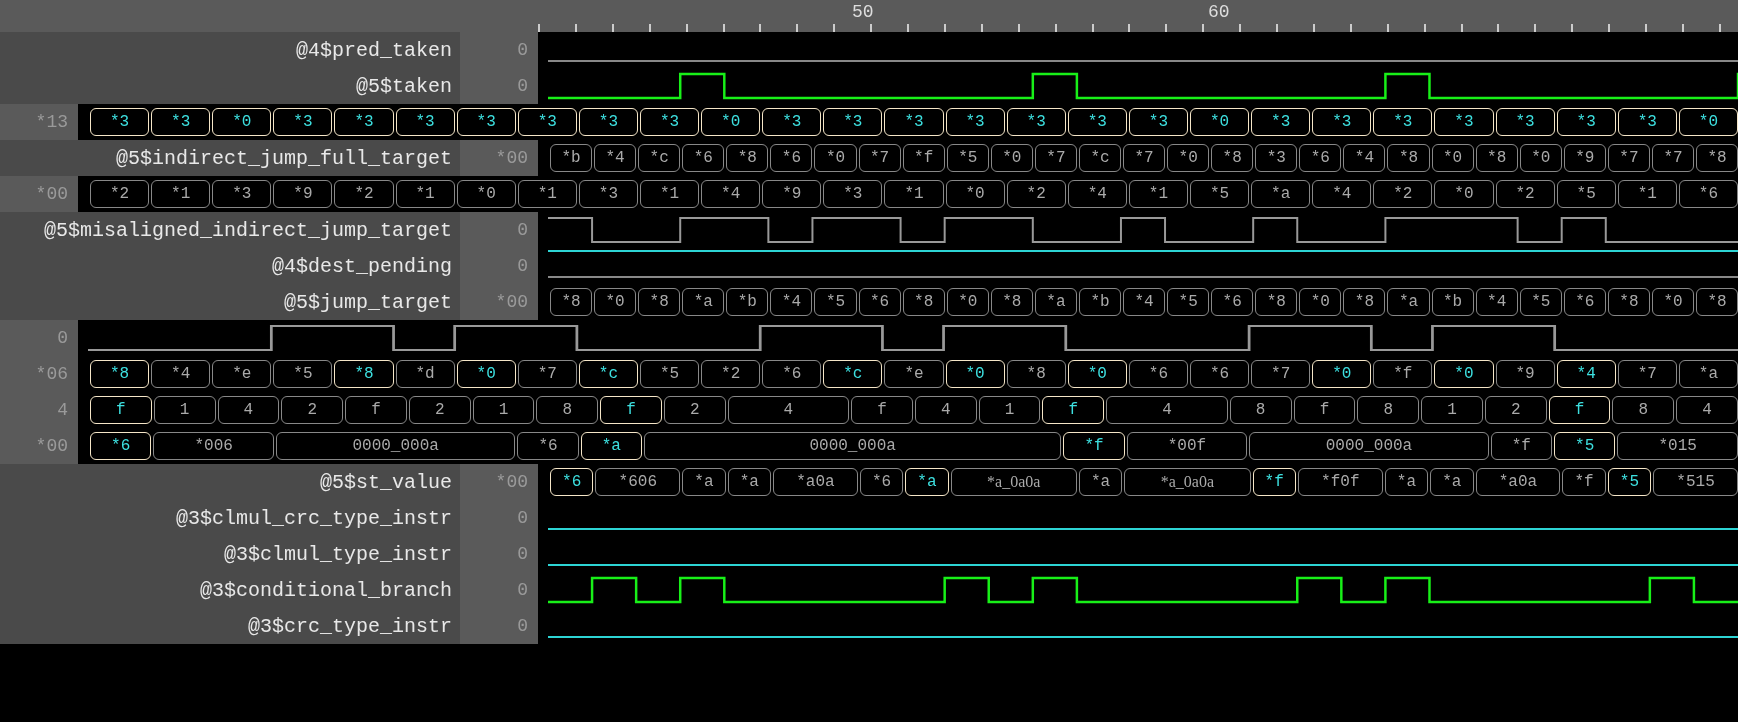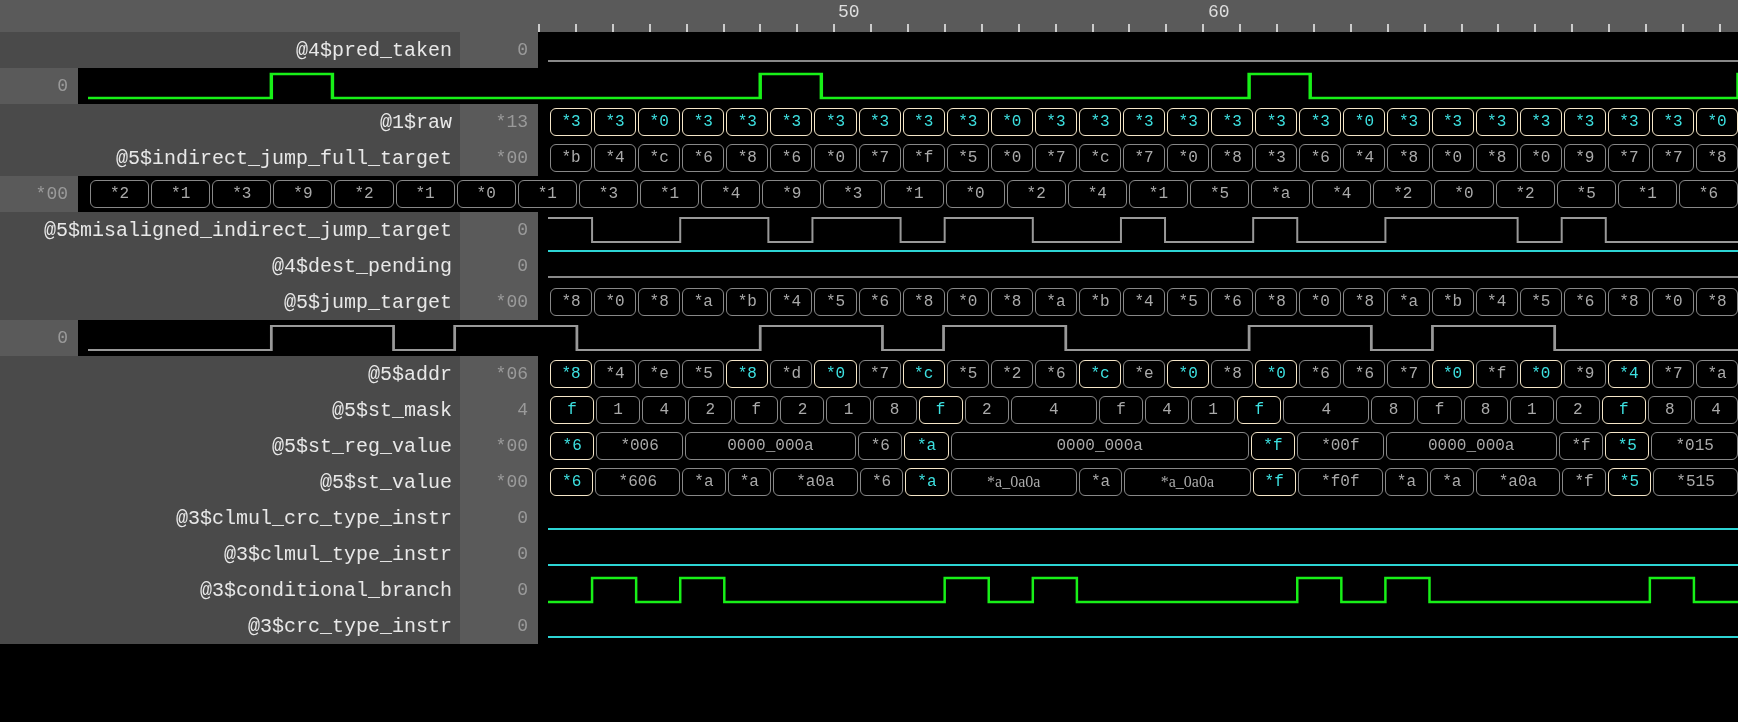--- a/index.html
+++ b/index.html
@@ -185,43 +185,43 @@
       <div class="tick" style="left: 848.7px;"></div>
       <div class="tick" style="left: 885.6px;"></div>
       <div class="tick" style="left: 922.5px;"></div>
       <div class="tick" style="left: 959.4px;"></div>
       <div class="tick" style="left: 996.3px;"></div>
       <div class="tick" style="left: 1033.2px;"></div>
       <div class="tick" style="left: 1070.1px;"></div>
       <div class="tick" style="left: 1107px;"></div>
       <div class="tick" style="left: 1143.9px;"></div>
       <div class="tick" style="left: 1180.8px;"></div>
-      <div class="tick-label" style="left: 302px;">50</div>
+      <div class="tick-label" style="left: 316px;">50</div>
       <div class="tick-label" style="left: 672px; text-align: center;">60</div>
     </div>
 </div>
 
 <div id="rows">
     <div class="row">
       <div class="row-label">@4$pred_taken</div>
       <div class="row-value">0</div>
       <div class="row-wave">
         <div class="flat-low"></div>
       </div>
     </div>
     <div class="row">
+      <div class="row-label">@5$taken</div>
       <div class="row-value">0</div>
       <div class="row-wave">
         <div class="wave-line"><svg class="wave-svg" viewBox="0 0 1200 28" preserveAspectRatio="none">
             <path d="M 0 26 L 133.33333333333331 26 L 133.33333333333331 2 L 177.77777777777777 2 L 177.77777777777777 26 L 488.88888888888886 26 L 488.88888888888886 2 L 533.3333333333333 2 L 533.3333333333333 26 L 844.4444444444445 26 L 844.4444444444445 2 L 888.8888888888888 2 L 888.8888888888888 26 L 1200 26 L 1200 2 L 1244.4444444444443 2 L 1244.4444444444443 26 L 1200 26" stroke="#18f018" stroke-width="2.5" fill="none"></path>
           </svg></div>
       </div>
     </div>
     <div class="row">
-      <div class="row-label">@1$raw</div>
       <div class="row-value">*13</div>
       <div class="row-wave">
         <div class="bus-lane">
           <div class="bus-cell hl">*3</div>
           <div class="bus-cell hl">*3</div>
           <div class="bus-cell hl">*0</div>
           <div class="bus-cell hl">*3</div>
           <div class="bus-cell hl">*3</div>
           <div class="bus-cell hl">*3</div>
           <div class="bus-cell hl">*3</div>
@@ -371,21 +371,20 @@
     </div>
     <div class="row">
       <div class="row-value">0</div>
       <div class="row-wave">
         <div class="wave-line"><svg class="wave-svg" viewBox="0 0 1200 28" preserveAspectRatio="none">
             <path d="M 0 26 L 133.33333333333331 26 L 133.33333333333331 2 L 222.2222222222222 2 L 222.2222222222222 26 L 266.66666666666663 26 L 266.66666666666663 2 L 355.55555555555554 2 L 355.55555555555554 26 L 488.88888888888886 26 L 488.88888888888886 2 L 577.7777777777777 2 L 577.7777777777777 26 L 622.2222222222222 26 L 622.2222222222222 2 L 711.1111111111111 2 L 711.1111111111111 26 L 844.4444444444445 26 L 844.4444444444445 2 L 933.3333333333334 2 L 933.3333333333334 26 L 977.7777777777777 26 L 977.7777777777777 2 L 1066.6666666666665 2 L 1066.6666666666665 26 L 1200 26 " stroke="#999" stroke-width="2" fill="none"></path>
           </svg></div>
       </div>
     </div>
     <div class="row">
-      <div class="row-label">@5$addr</div>
       <div class="row-value">*06</div>
       <div class="row-wave">
         <div class="bus-lane">
           <div class="bus-cell hl">*8</div>
           <div class="bus-cell">*4</div>
           <div class="bus-cell">*e</div>
           <div class="bus-cell">*5</div>
           <div class="bus-cell hl">*8</div>
           <div class="bus-cell">*d</div>
           <div class="bus-cell hl">*0</div>
@@ -406,21 +405,20 @@
           <div class="bus-cell">*f</div>
           <div class="bus-cell hl">*0</div>
           <div class="bus-cell">*9</div>
           <div class="bus-cell hl">*4</div>
           <div class="bus-cell">*7</div>
           <div class="bus-cell">*a</div>
         </div>
       </div>
     </div>
     <div class="row">
-      <div class="row-label">@5$st_mask</div>
       <div class="row-value">4</div>
       <div class="row-wave">
         <div class="bus-lane">
           <div class="bus-cell hl">f</div>
           <div class="bus-cell">1</div>
           <div class="bus-cell">4</div>
           <div class="bus-cell">2</div>
           <div class="bus-cell">f</div>
           <div class="bus-cell">2</div>
           <div class="bus-cell">1</div>
@@ -438,21 +436,20 @@
           <div class="bus-cell">8</div>
           <div class="bus-cell">1</div>
           <div class="bus-cell">2</div>
           <div class="bus-cell hl">f</div>
           <div class="bus-cell">8</div>
           <div class="bus-cell">4</div>
         </div>
       </div>
     </div>
     <div class="row">
-      <div class="row-label">@5$st_reg_value</div>
       <div class="row-value">*00</div>
       <div class="row-wave">
         <div class="bus-lane">
           <div class="bus-cell hl">*6</div>
           <div class="bus-cell wide2">*006</div>
           <div class="bus-cell wide4">0000_000a</div>
           <div class="bus-cell">*6</div>
           <div class="bus-cell hl">*a</div>
           <div class="bus-cell" style="flex: 7 1 0%;">0000_000a</div>
           <div class="bus-cell hl">*f</div>

